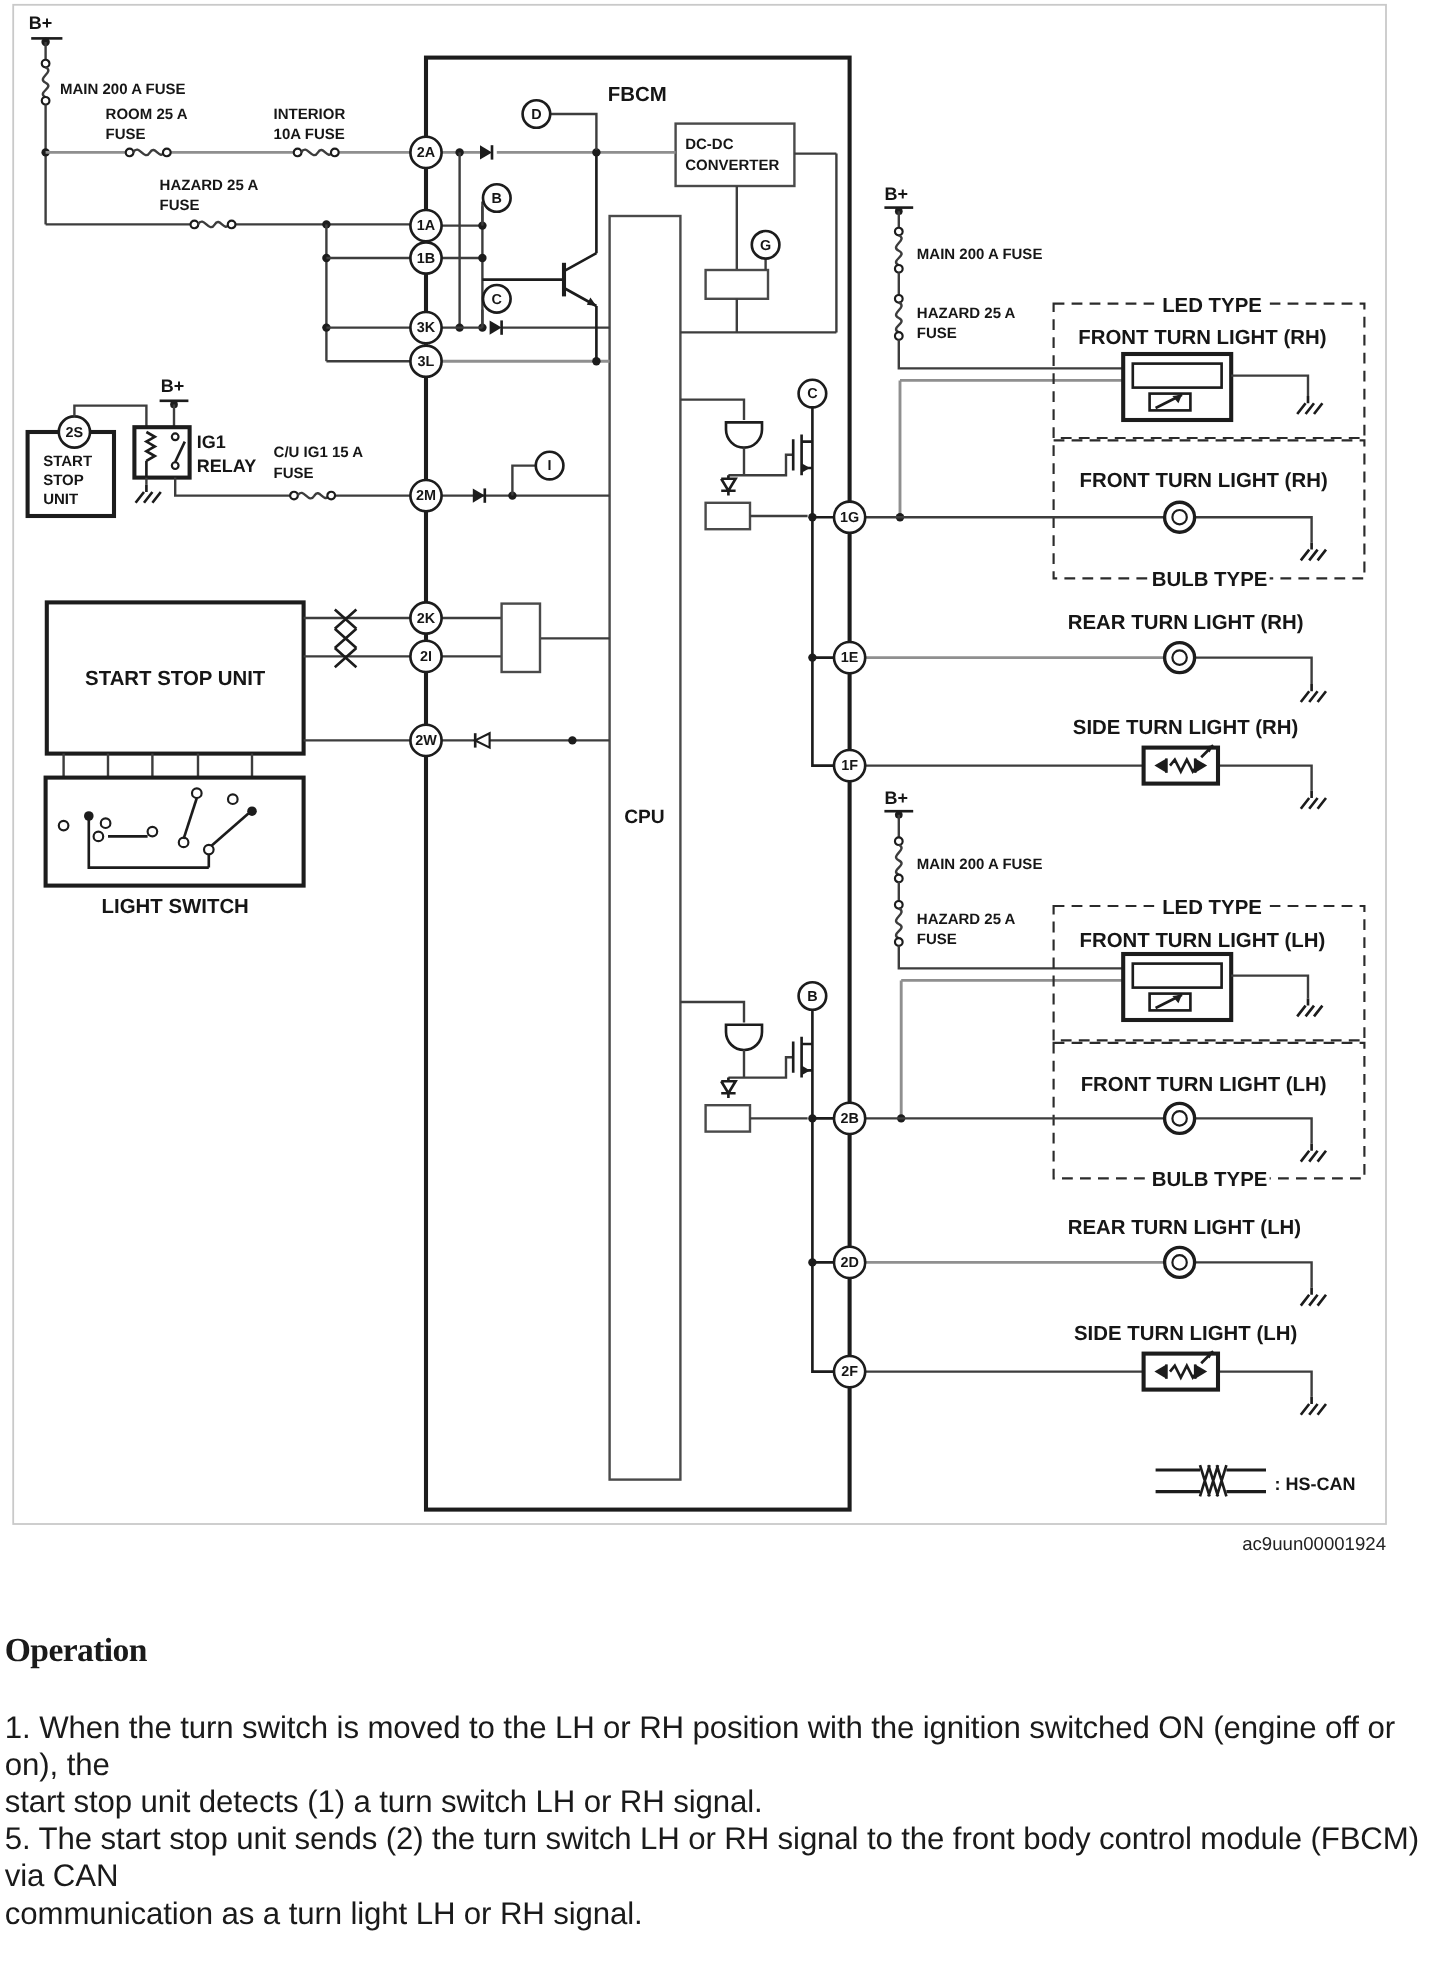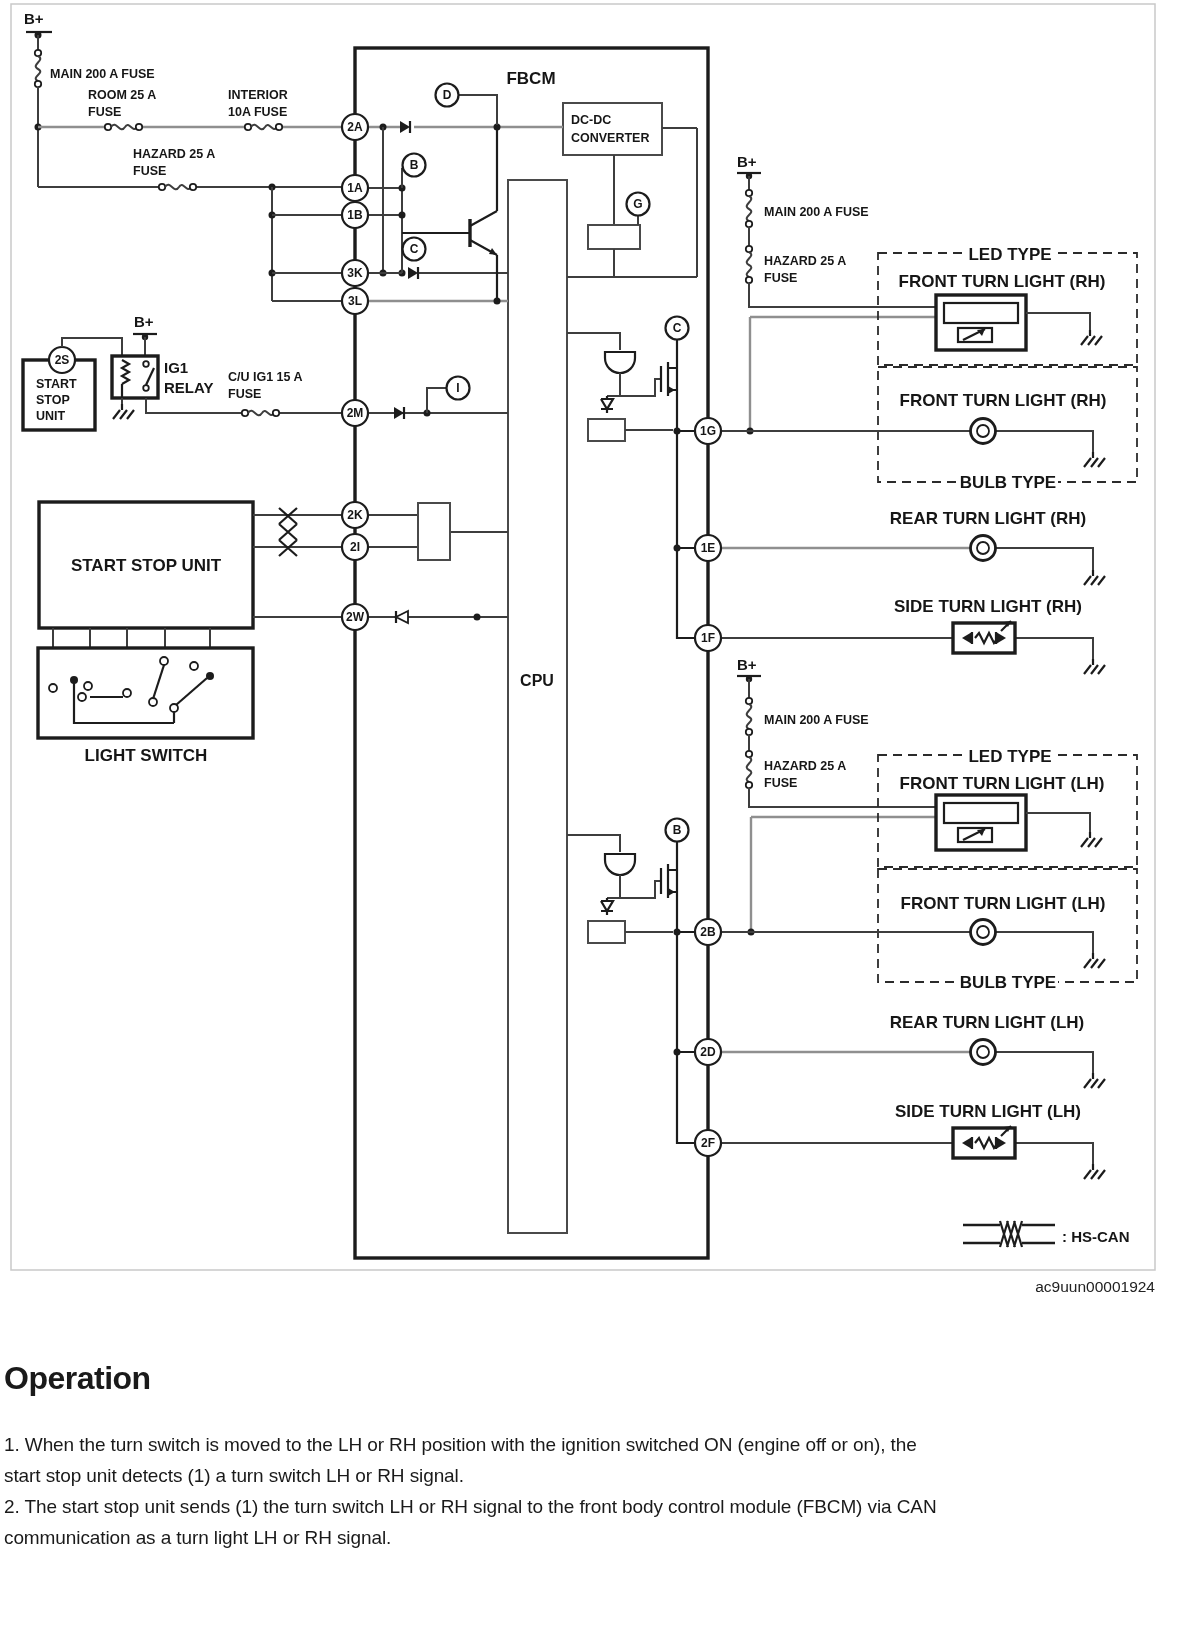--- a/index.html
+++ b/index.html
@@ -19,22 +19,22 @@
   .t1{font-size:12.5px;font-weight:600;}
   .t2{font-size:17px;font-weight:600;}
   .t3{font-size:15px;font-weight:700;}
   .t4{font-size:16px;font-weight:600;}
   .tc{font-size:12px;font-weight:700;text-anchor:middle;}
   .tm{text-anchor:middle;}
   .te{text-anchor:end;}
   .code{font-size:15.5px;font-weight:400;fill:#222;}
   .frame{fill:none;stroke:#c9c9c9;stroke-width:1.5;}
   .ops{padding:0 0 0 4px;color:#1a1a1a;}
-  .ops h1{font-size:32px;font-weight:700;letter-spacing:-0.5px;margin:60px 0 32px 0;}
-  .ops p{font-size:19px;line-height:31px;margin:0;white-space:pre-line;letter-spacing:-0.1px;width:1190px;}
+  .ops h1{font-size:28px;font-weight:700;letter-spacing:-0.5px;margin:60px 0 32px 0;font-family:Liberation Serif, serif;}
+  .ops p{font-size:26px;line-height:31px;margin:0;white-space:pre-line;letter-spacing:-0.1px;width:1190px;}
 </style>
 </head>
 <body>
 
 <svg width="1200" height="1300" viewBox="0 0 1200 1300">
   <defs>
     <g id="fuseV">
       <circle cx="0" cy="3" r="3.2" class="hollow"></circle>
       <path d="M0,6 C8,10 -8,15 0,19 C8,23 -8,27 0,31" class="w"></path>
       <circle cx="0" cy="34" r="3.2" class="hollow"></circle>
@@ -416,15 +416,15 @@
       <text x="677" y="834" class="tc">B</text>
   </g>
 
   <text x="1155" y="1292" class="code te">ac9uun00001924</text>
 </svg>
 
 <div class="ops">
   <h1>Operation</h1>
   <p>1. When the turn switch is moved to the LH or RH position with the ignition switched ON (engine off or on), the
 start stop unit detects (1) a turn switch LH or RH signal.</p>
-  <p>2. The start stop unit sends (1) the turn switch LH or RH signal to the front body control module (FBCM) via CAN
+  <p>5. The start stop unit sends (2) the turn switch LH or RH signal to the front body control module (FBCM) via CAN
 communication as a turn light LH or RH signal.</p>
 </div>
 
 </body></html>

